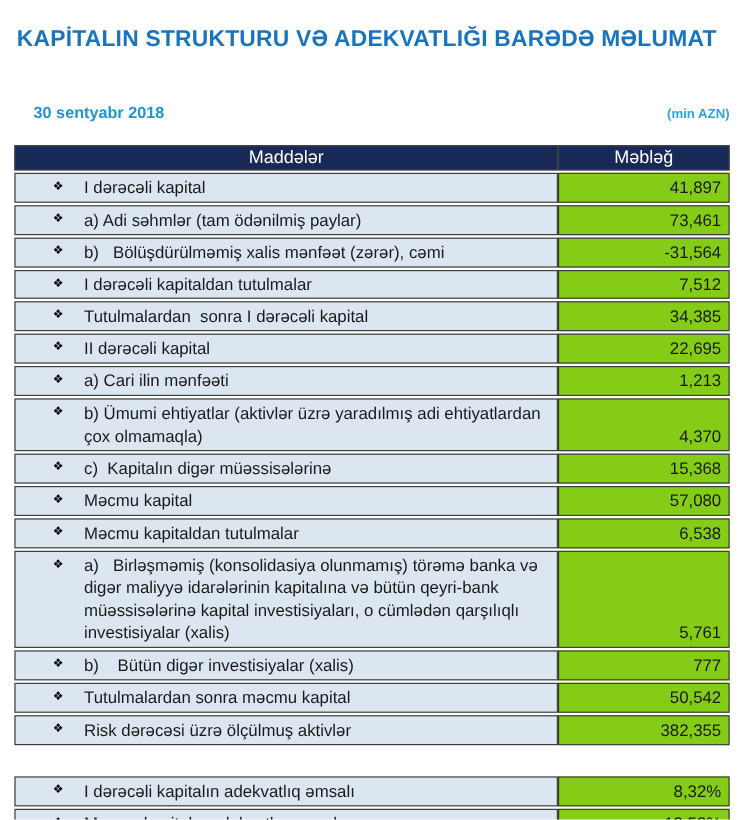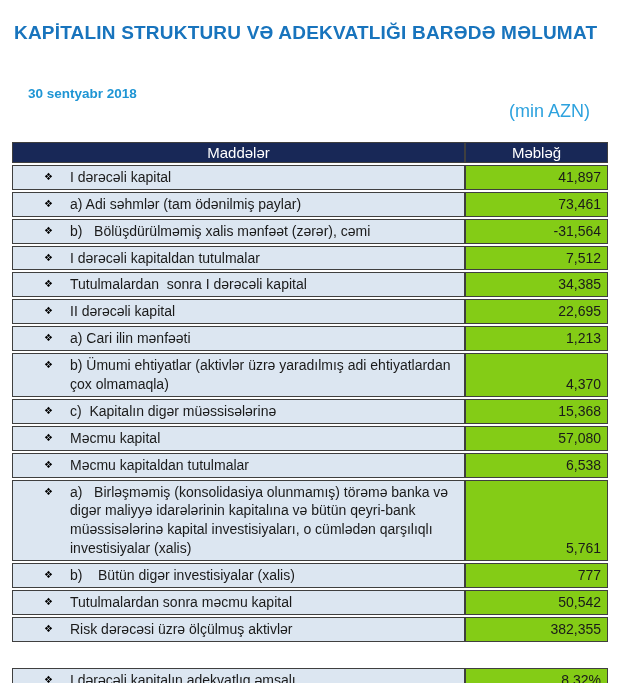--- a/index.html
+++ b/index.html
@@ -19,34 +19,33 @@
     font-weight: bold;
     margin: 10px 0 0 2px;
     letter-spacing: 0.2px;
     line-height: 1.15;
   }
 
   .meta-row {
     display: flex;
     align-items: baseline;
     margin: 42px 0 0 0;
-    flex-direction: column;
   }
   .report-date {
     margin-left: 16px;
     color: #1e95d4;
     font-size: 13.5px;
     font-weight: bold;
   }
   .unit-label {
     margin-left: auto;
-    margin-right: 18px;
+    margin-right: 0;
     color: #2da2de;
-    font-size: 18px;
-    font-weight: normal;
+    font-size: 11px;
+    font-weight: bold;
   }
 
   table.data-table {
     border-collapse: separate;
     border-spacing: 0 2px;
     width: 596px;
     table-layout: fixed;
     margin-top: 18px;
   }
   table.data-table col.col-label { width: 453px; }

